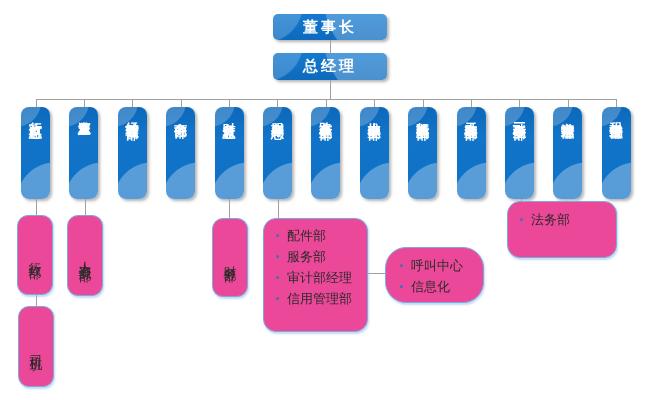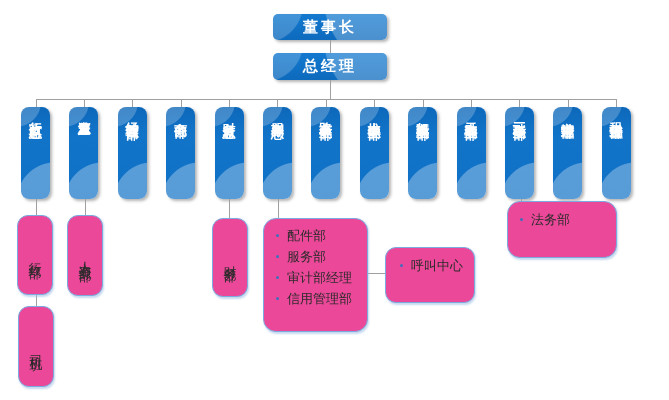--- a/index.html
+++ b/index.html
@@ -49,21 +49,21 @@
   }
   .wv{border-radius:11px;display:flex;align-items:center;justify-content:center;font-size:13px;}
   .wv .vtext{letter-spacing:2px;}
   .admin{left:17px;top:215px;width:36px;height:80px;}
   .hr{left:67px;top:215px;width:36px;height:81px;}
   .driver{left:18px;top:306px;width:36px;height:81px;}
   .finance{left:212px;top:218px;width:36px;height:79px;}
 
   .wlist{border-radius:13px;}
   .services{left:263px;top:218px;width:105px;height:114px;}
-  .callcenter{left:385px;top:247px;width:90px;height:56px;border-radius:11px;}
+  .callcenter{left:385px;top:247px;width:99px;height:56px;border-radius:21px;}
   .legal{left:507px;top:201px;width:110px;height:57px;}
   .wlist ul{list-style:none;margin:0;padding:6px 4px 4px 12px;}
   .wlist li{font-size:13px;line-height:21px;white-space:nowrap;color:#2b2b2b;}
   .wlist li::before{
     content:'';display:inline-block;width:3px;height:3px;border-radius:50%;
     background:#3f6fba;margin-right:8px;vertical-align:3px;
   }
   .callcenter ul{padding-top:7px;padding-left:14px;}
   .legal ul{padding-top:7px;}
 
@@ -156,20 +156,21 @@
       <li>配件部</li>
       <li>服务部</li>
       <li>审计部经理</li>
       <li>信用管理部</li>
     </ul>
   </div>
 
   <div class="wbox wlist callcenter">
     <ul>
       <li>呼叫中心</li>
+      <li>信息化</li>
     </ul>
   </div>
 
   <div class="wbox wlist legal">
     <ul>
       <li>法务部</li>
     </ul>
   </div>
 
 </div>

